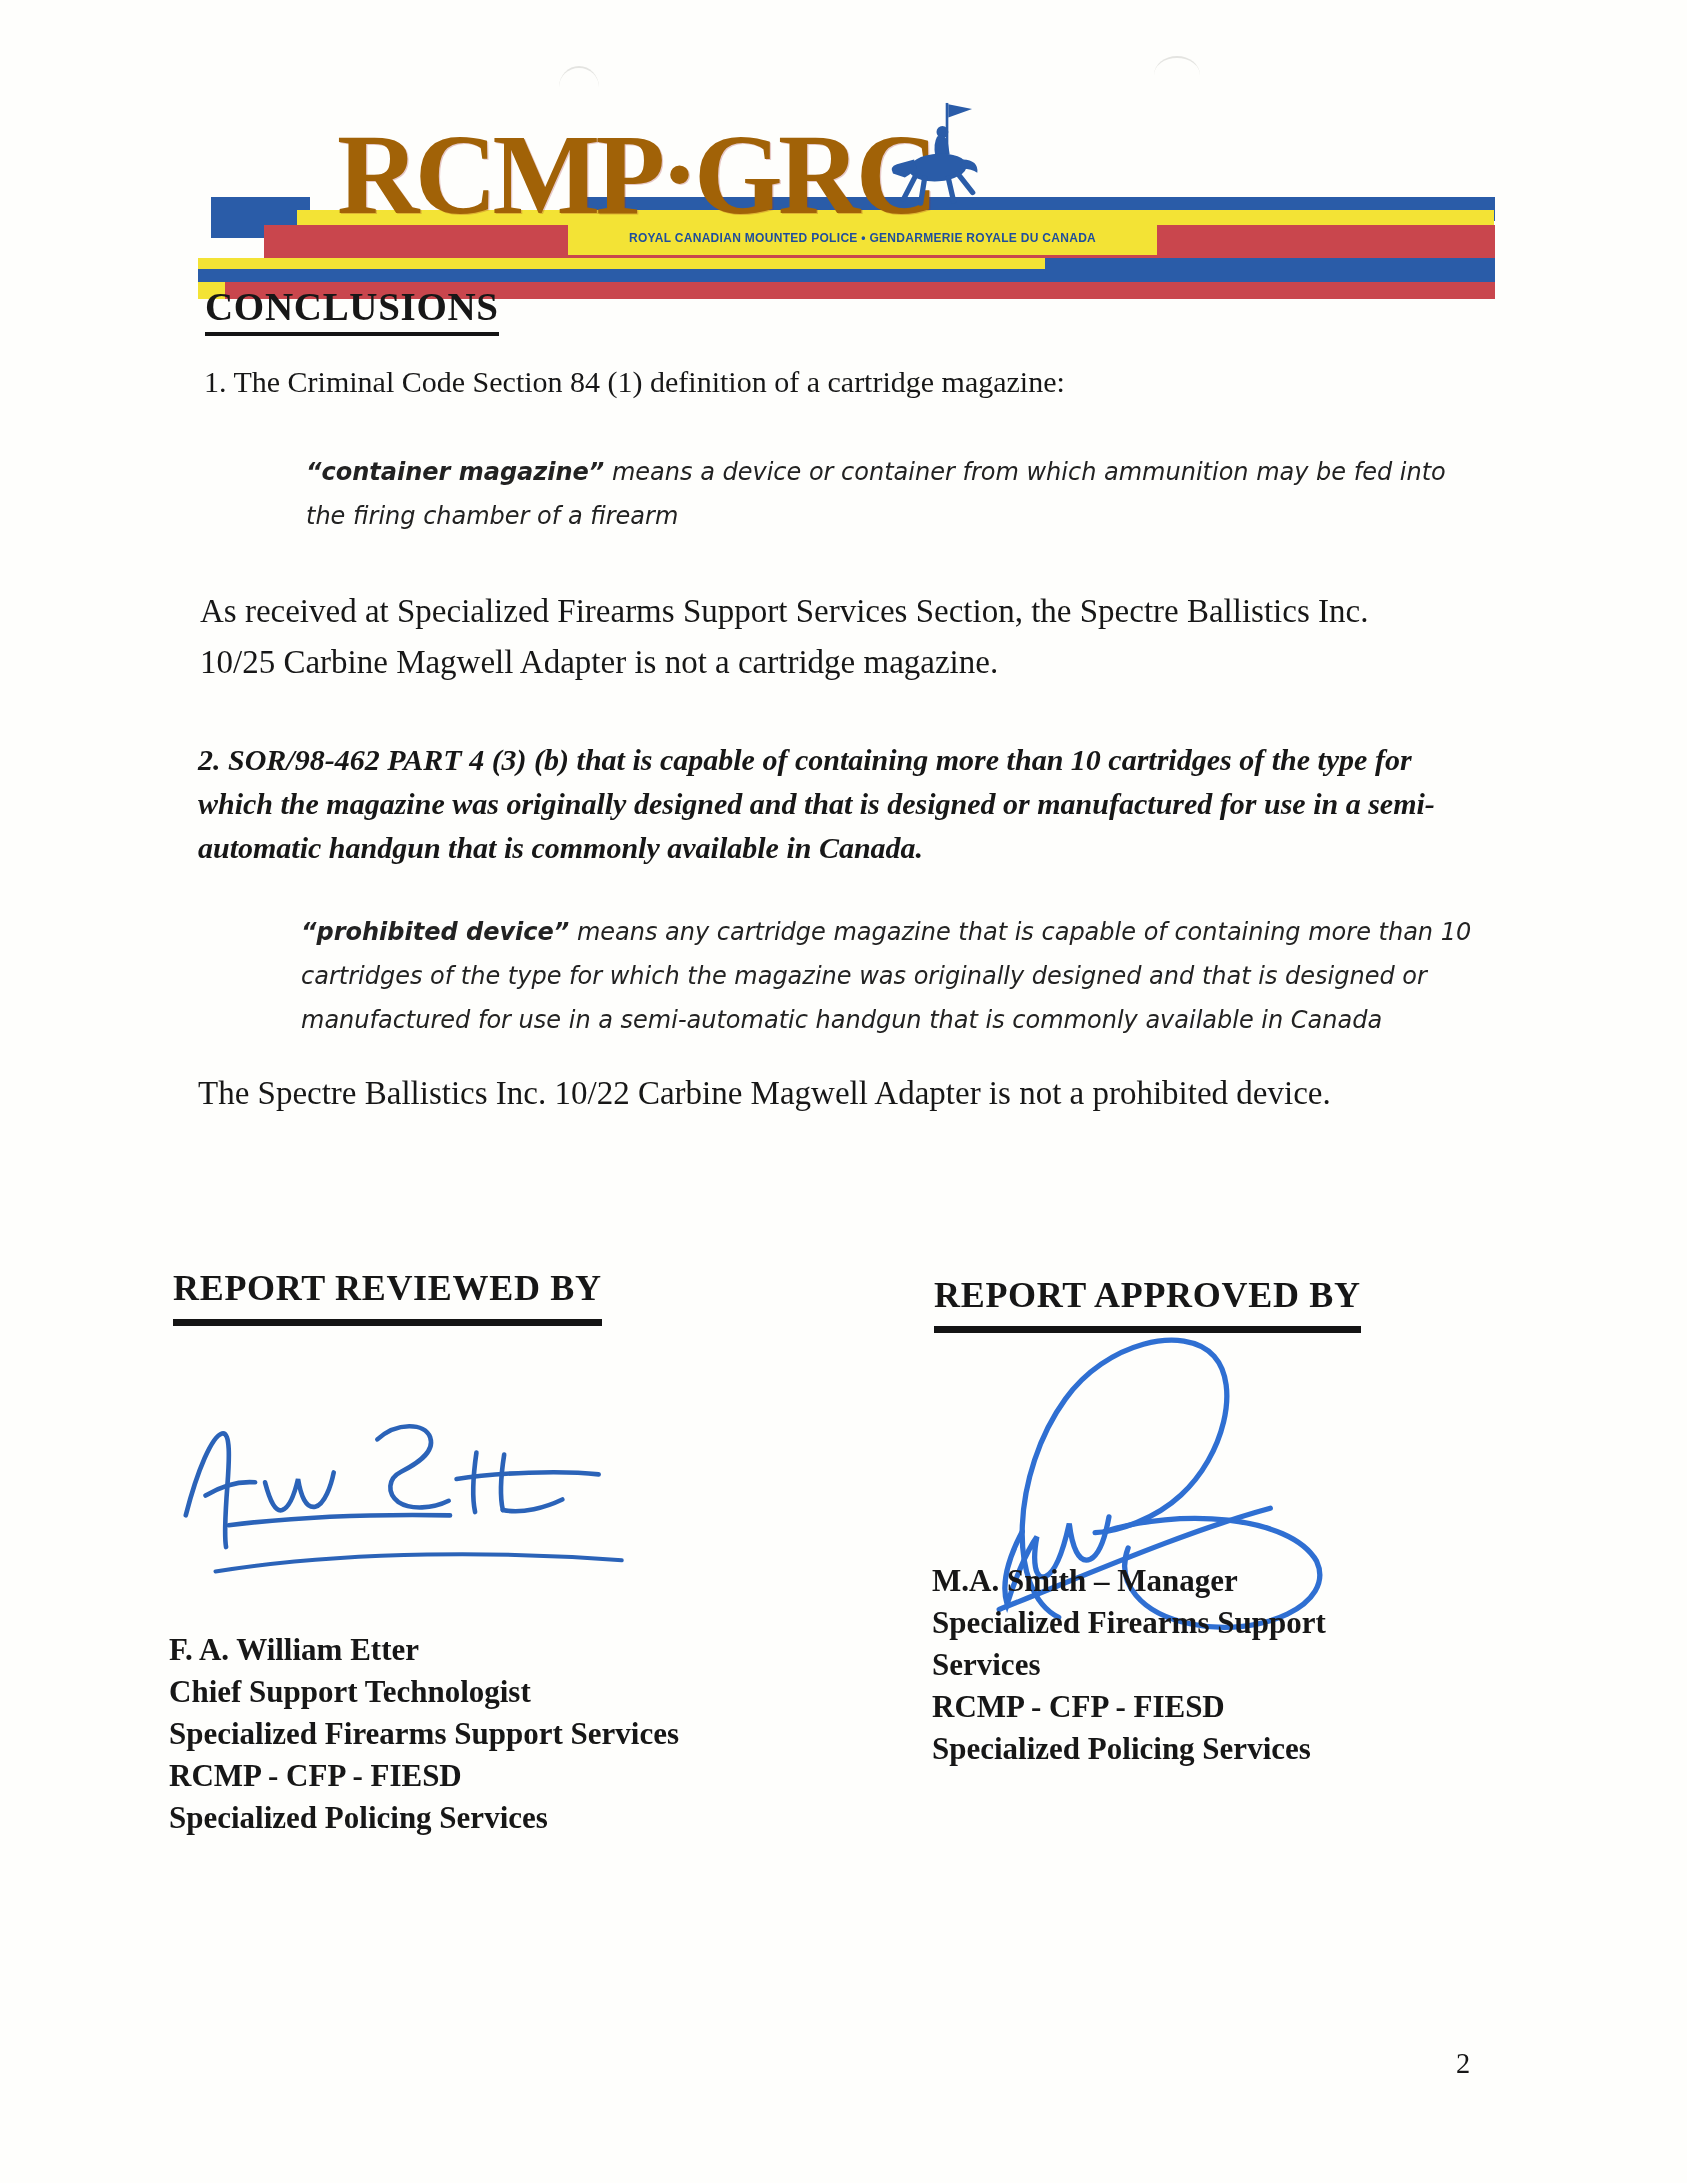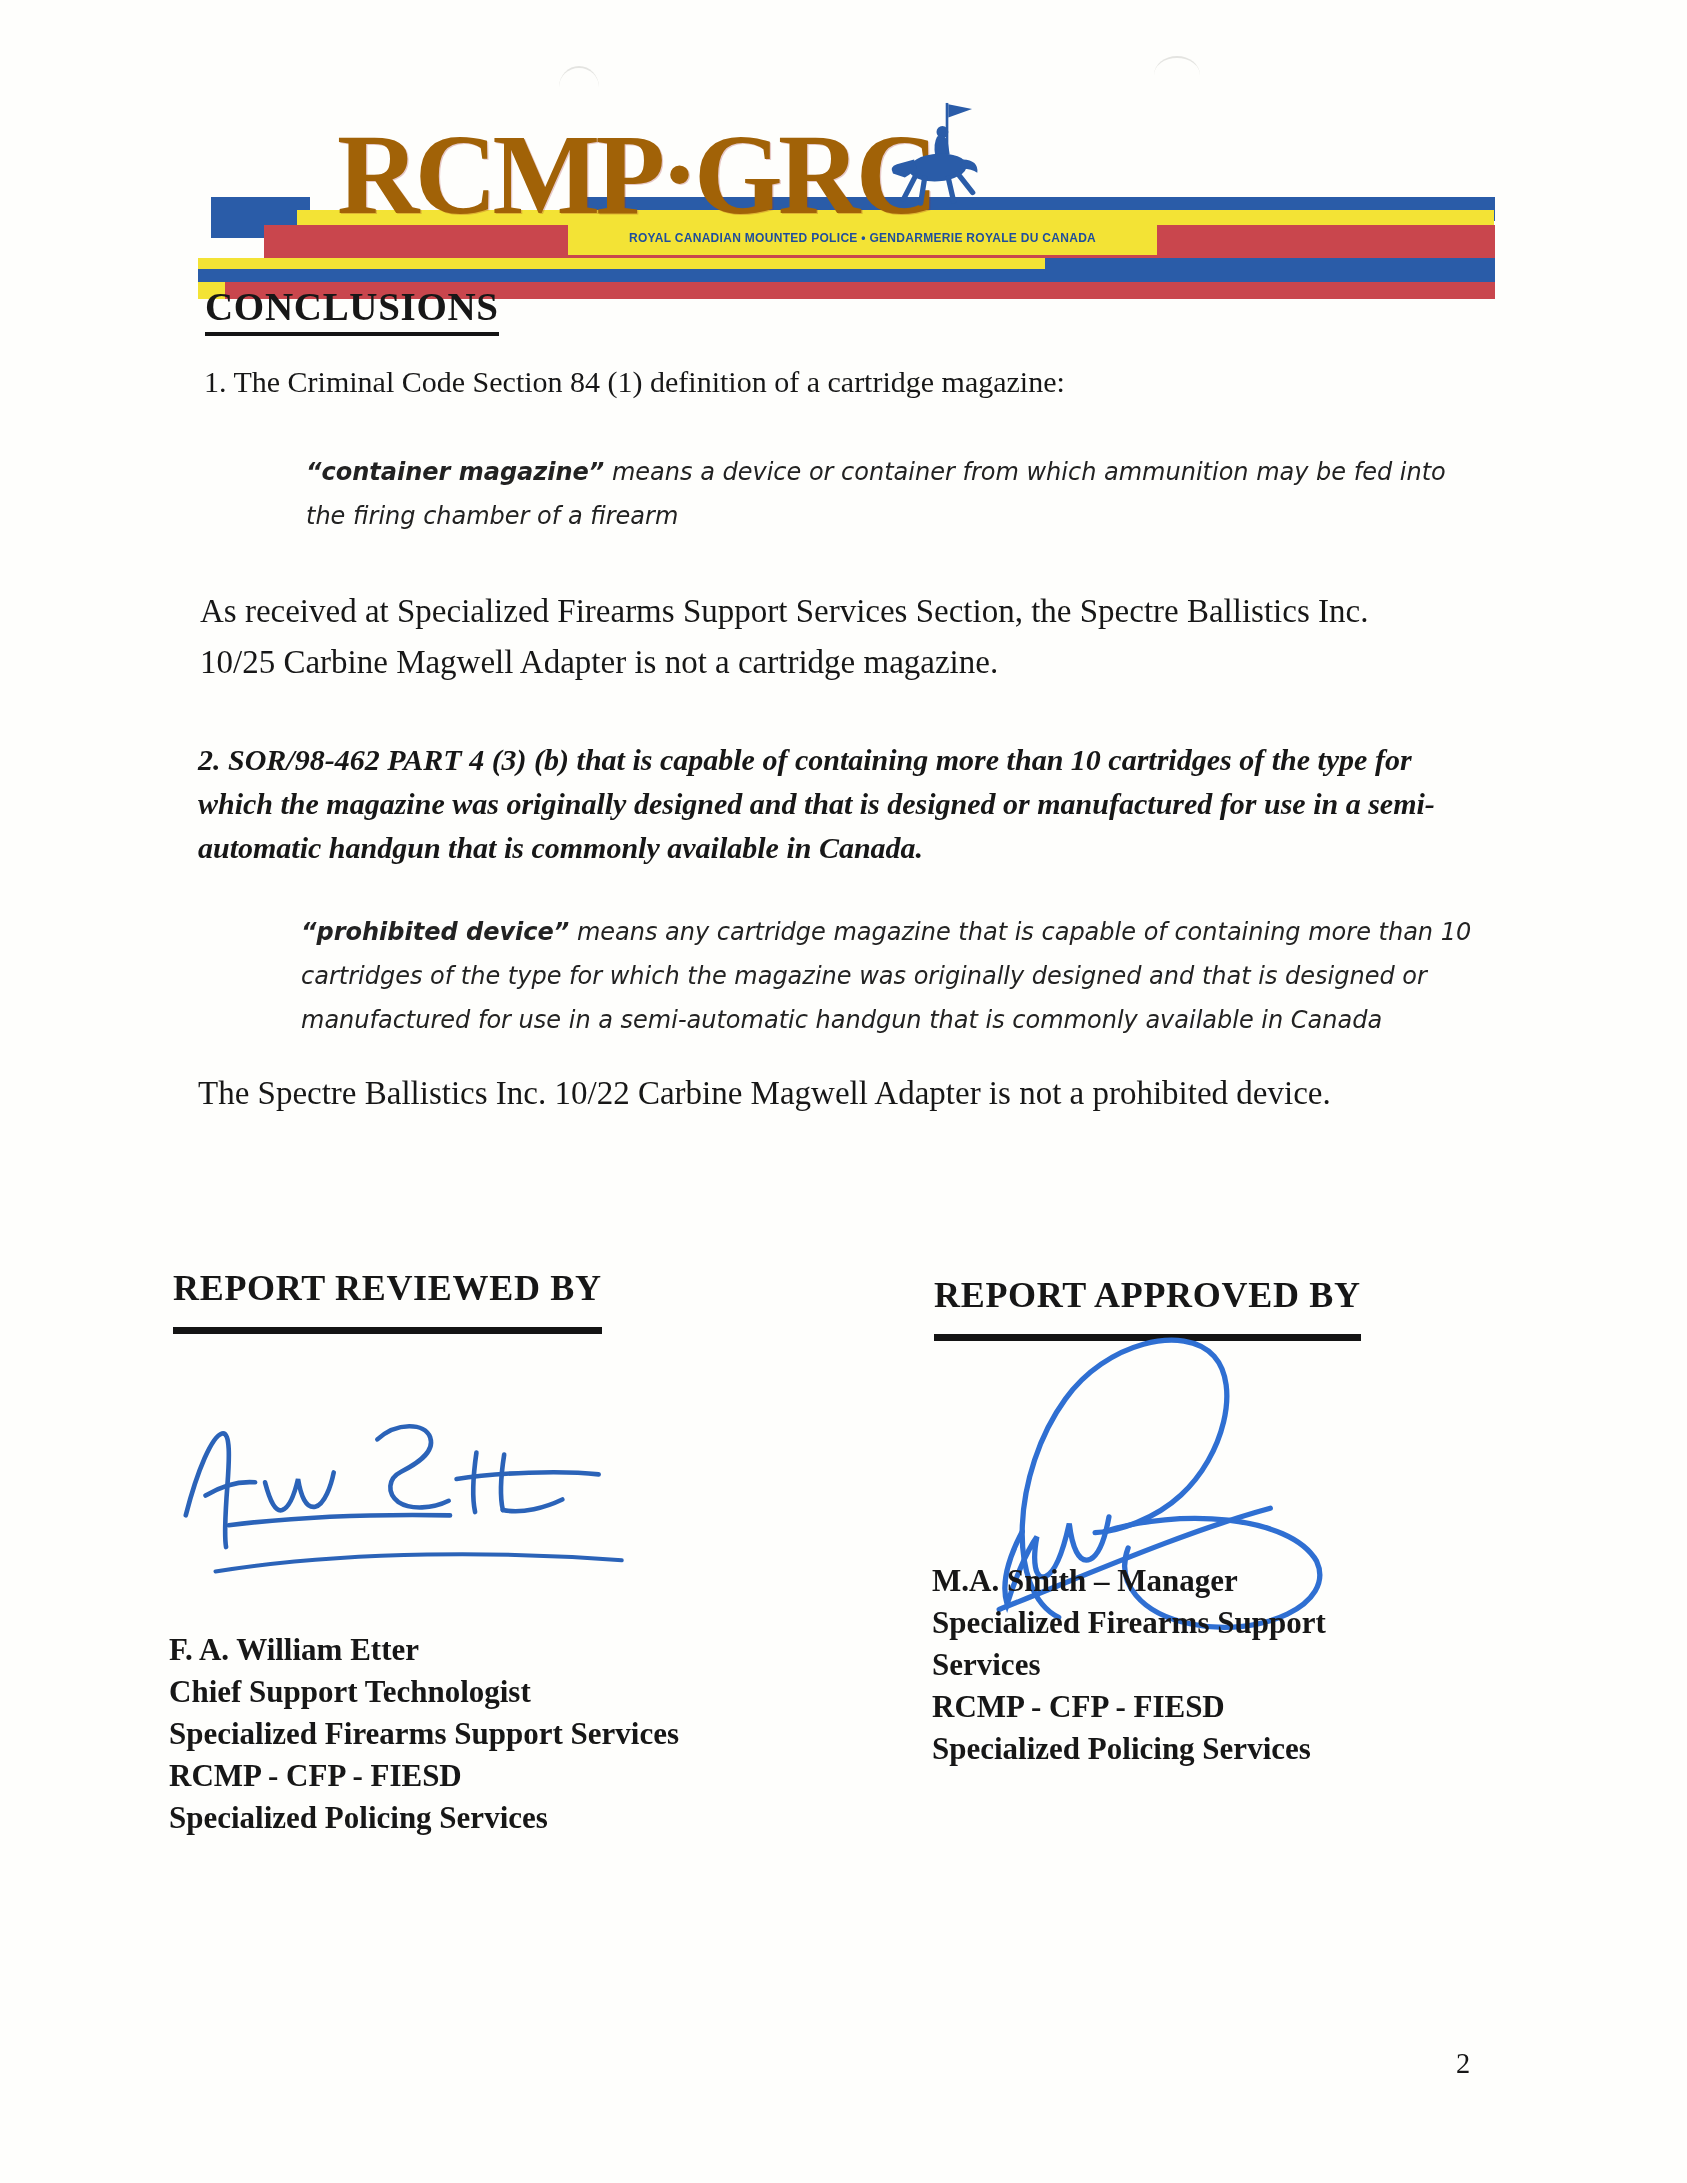--- a/index.html
+++ b/index.html
@@ -50,21 +50,21 @@
   .quote2{left:301px;top:910px;width:1191px;}
   .para{position:absolute;font-size:33px;line-height:51px;}
   .para1{left:200px;top:586px;width:1178px;}
   .para2{left:198px;top:1068px;width:1191px;}
   .item2{
     position:absolute;left:198px;top:738px;width:1277px;
     font-size:30px;line-height:44px;font-weight:bold;font-style:italic;
   }
   .sig-heading{
     position:absolute;font-size:36px;font-weight:bold;letter-spacing:0.7px;
-    border-bottom:7.3px solid #141414;padding-bottom:18px;white-space:nowrap;
+    border-bottom:7.3px solid #141414;padding-bottom:10px;white-space:nowrap;
   }
   .h-reviewed{left:173px;top:1267px;}
   .h-approved{left:934px;top:1274px;}
   .sig{position:absolute;}
   .sig-left{left:159px;top:1370px;}
   .sig-right{left:900px;top:1313px;}
   .name-block{position:absolute;font-size:31px;font-weight:bold;line-height:42px;}
   .names-left{left:169px;top:1629px;}
   .names-right{left:932px;top:1560px;}
   .page-num{position:absolute;left:1456px;top:2048px;font-size:28.4px;}

